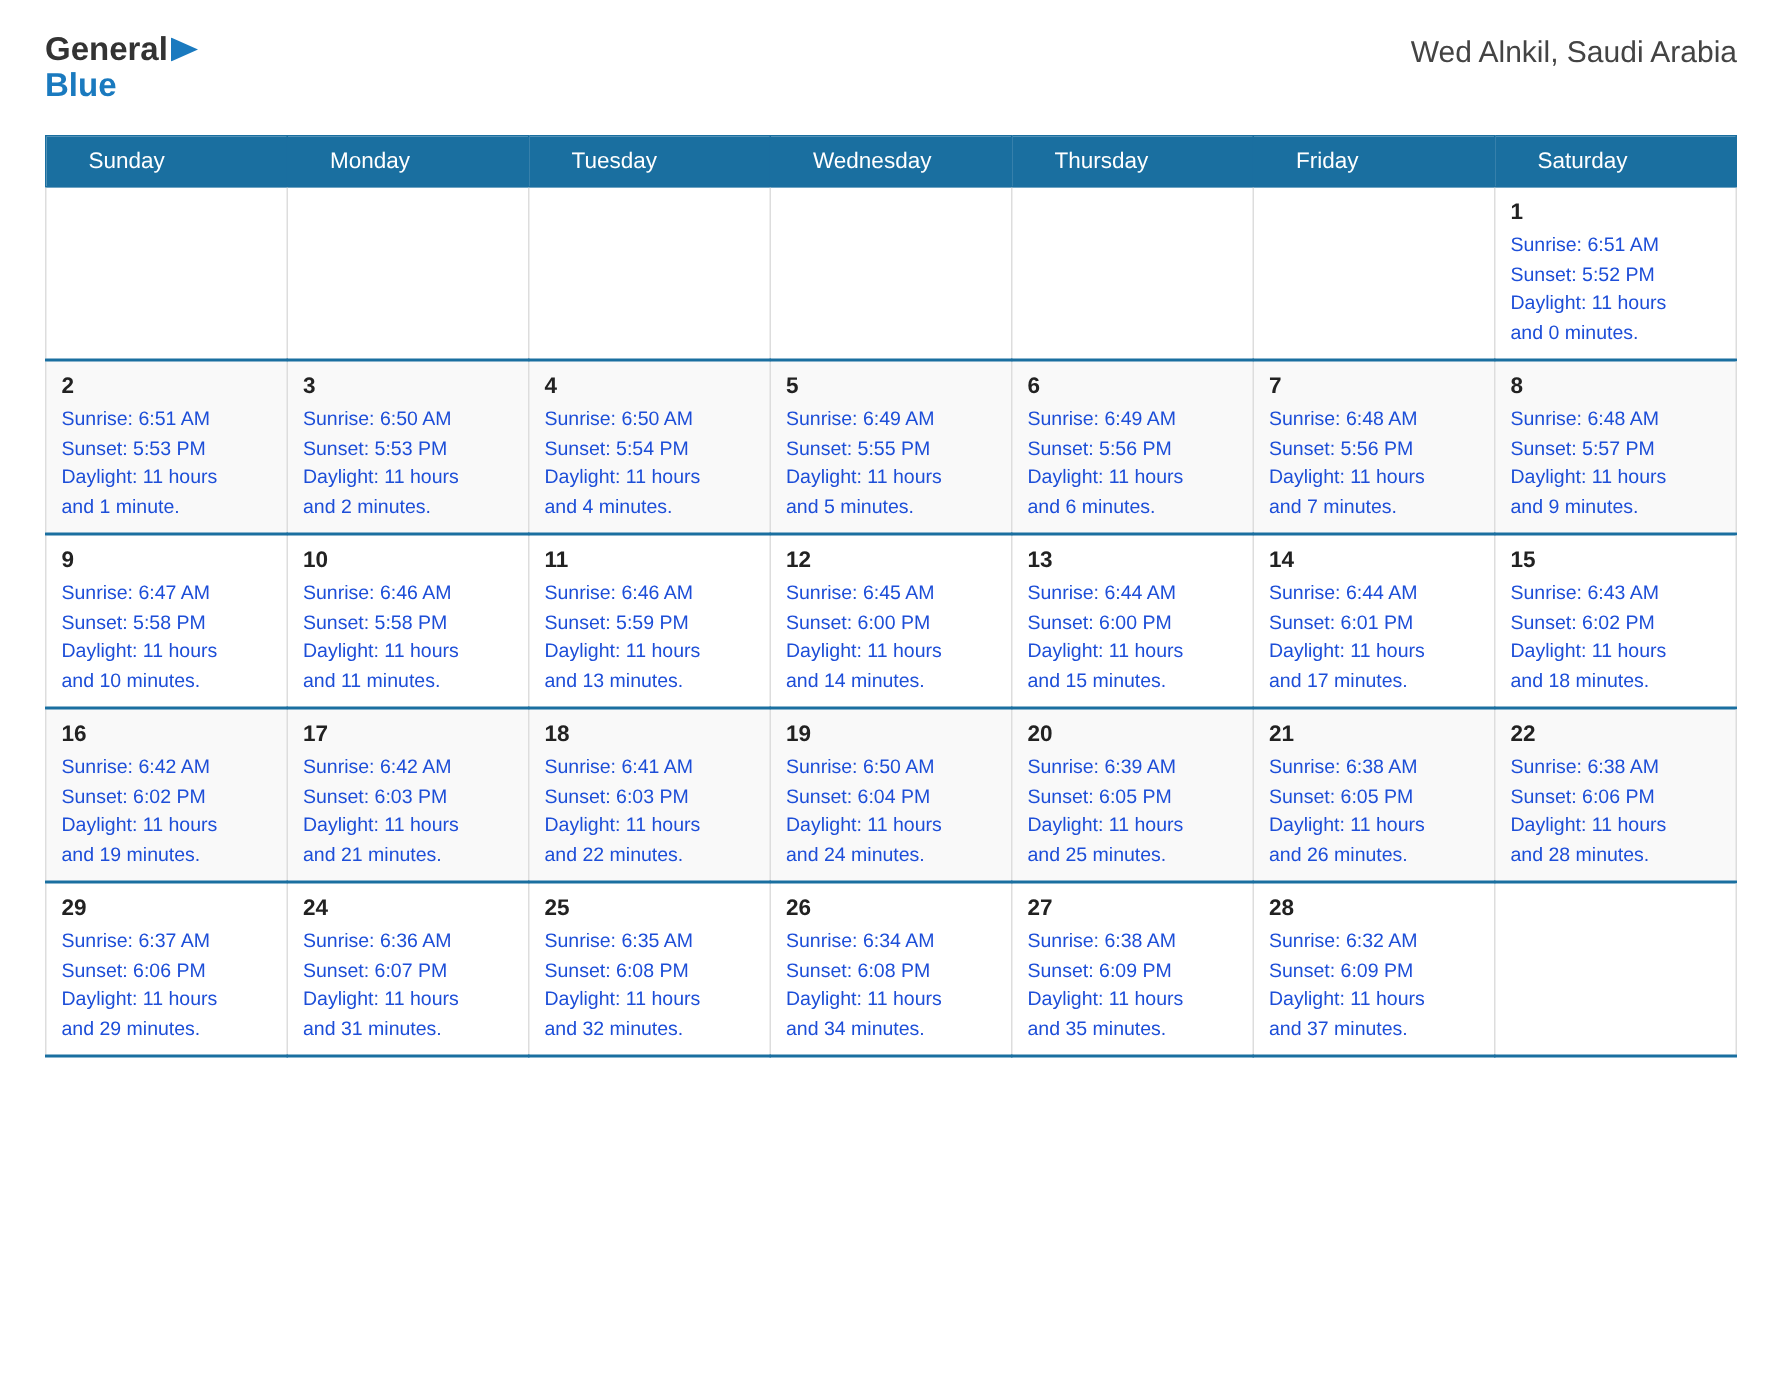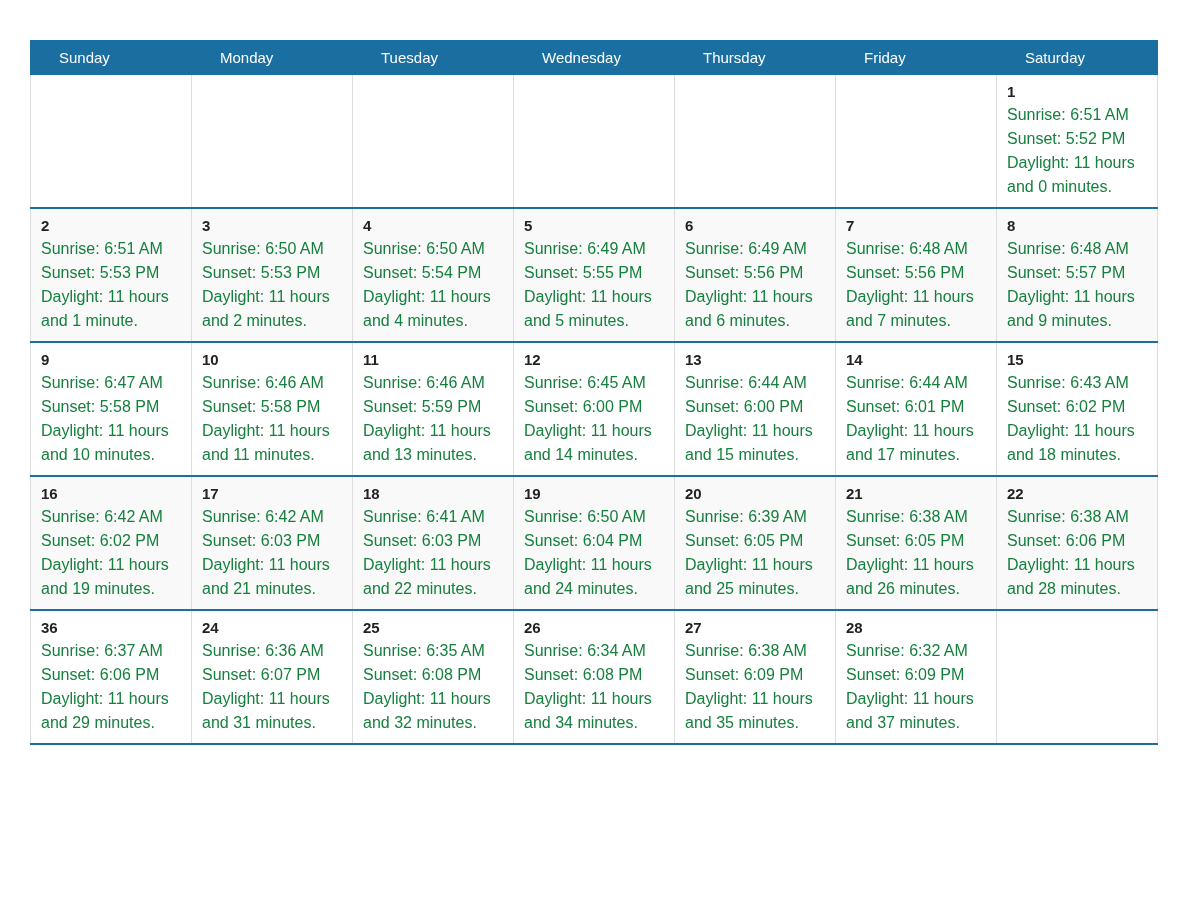--- a/index.html
+++ b/index.html
@@ -85,30 +85,46 @@
       background: #f9f9f9;
     }
     .day-num {
       font-size: 15px;
       font-weight: bold;
       color: #222;
       display: block;
       margin-bottom: 3px;
     }
     .day-info {
-      font-size: 16px;
-      color: #15803d;
+      font-size: 13px;
+      color: #1d4ed8;
       line-height: 1.5;
     }
   </style>
 </head>
 <body>
 
 <div class="header">
+  <div class="logo-wrapper">
+    <div class="logo-line1">
+      <span class="logo-text-general">General</span>
+      <div style="display:flex;flex-direction:column;align-items:flex-start;margin-left:2px;">
+        <div style="display:flex;align-items:center;">
+          <svg width="18" height="16" viewBox="0 0 18 16">
+            <polygon points="0,0 18,8 0,16" fill="#1a7abf"></polygon>
+          </svg>
+        </div>
+      </div>
+    </div>
+    <div style="margin-top:-2px;">
+      <span class="logo-text-blue">Blue</span>
+    </div>
+  </div>
   <div class="title-block">
+    <div class="cal-subtitle">Wed Alnkil, Saudi Arabia</div>
   </div>
 </div>
 
 <table>
   <thead>
     <tr>
     <th>Sunday</th>
         <th>Monday</th>
         <th>Tuesday</th>
         <th>Wednesday</th>
@@ -281,21 +297,21 @@
         <td>
           <span class="day-num">22</span>
           <div class="day-info" style="white-space: pre-line;">Sunrise: 6:38 AM
 Sunset: 6:06 PM
 Daylight: 11 hours
 and 28 minutes.</div>
         </td>
       </tr>
       <tr>
         <td>
-          <span class="day-num">36</span>
+          <span class="day-num">29</span>
           <div class="day-info" style="white-space: pre-line;">Sunrise: 6:37 AM
 Sunset: 6:06 PM
 Daylight: 11 hours
 and 29 minutes.</div>
         </td>
         <td>
           <span class="day-num">24</span>
           <div class="day-info" style="white-space: pre-line;">Sunrise: 6:36 AM
 Sunset: 6:07 PM
 Daylight: 11 hours

